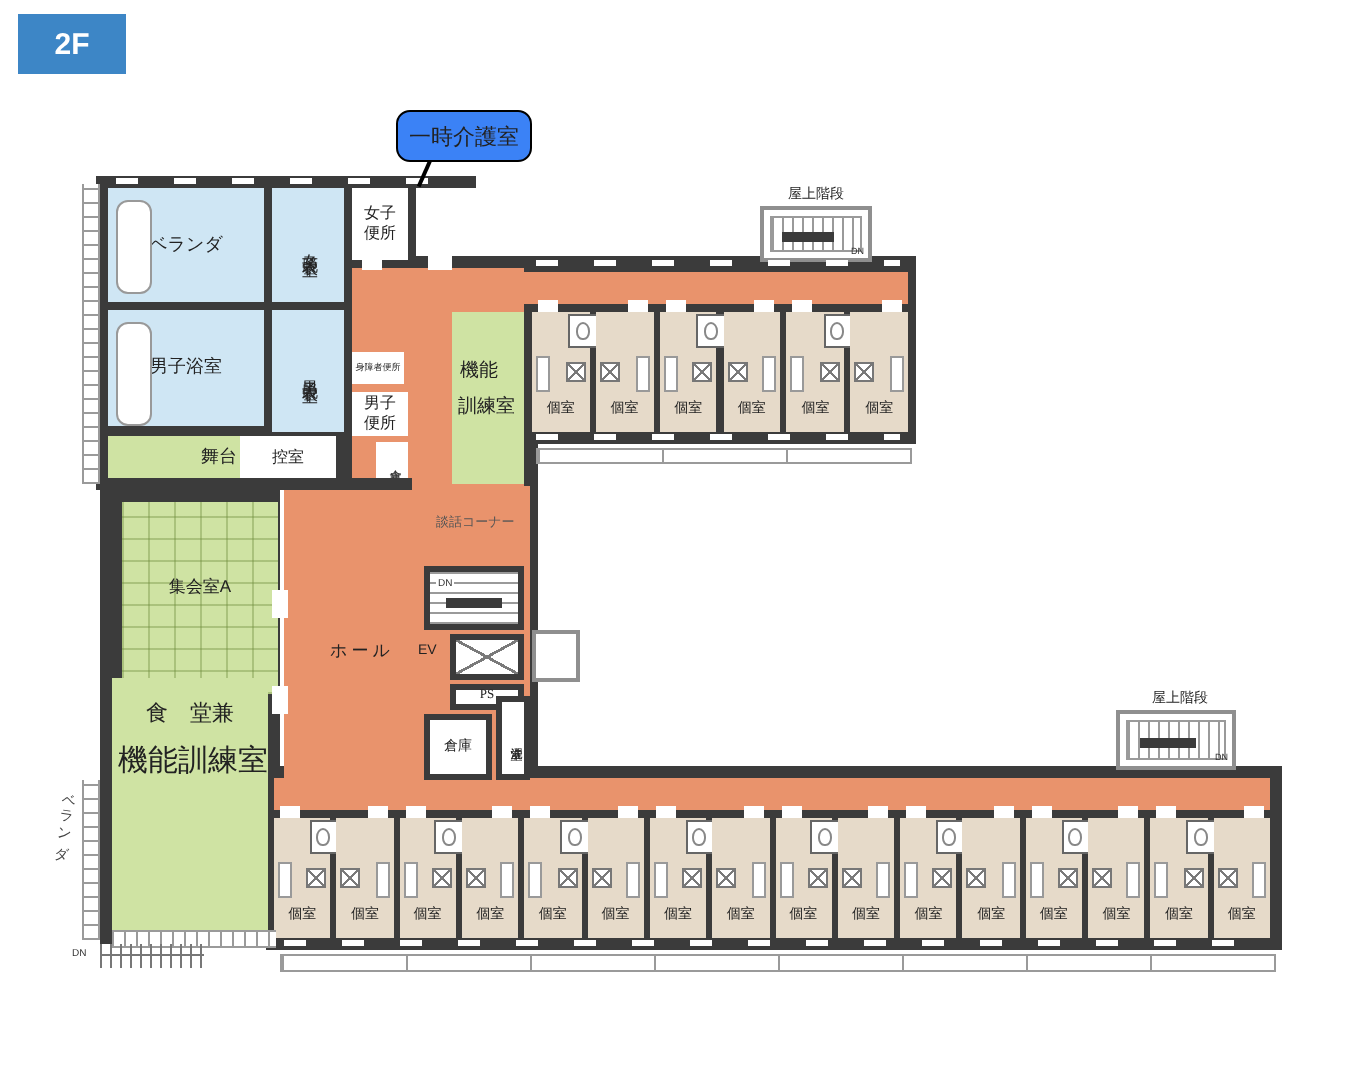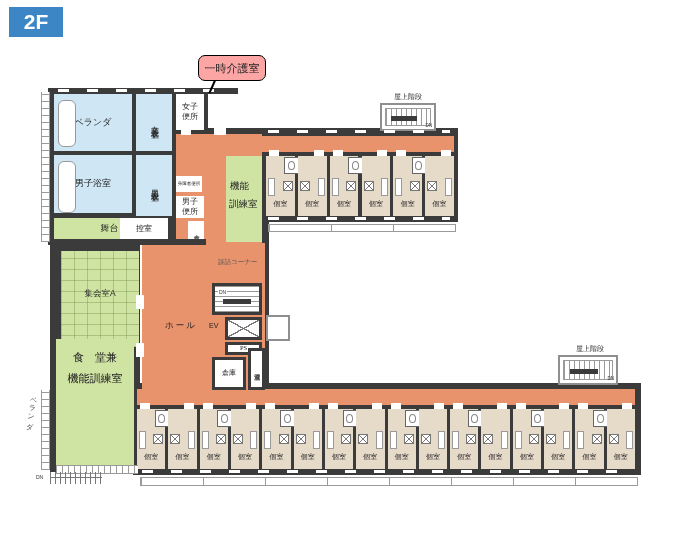--- a/index.html
+++ b/index.html
@@ -26,22 +26,22 @@
     linear-gradient(to bottom right,transparent calc(50% - 0.7px),#7a7a7a calc(50% - 0.7px) calc(50% + 0.7px),transparent calc(50% + 0.7px)),#fff;}
   .wc{width:7px;height:9px;border:1px solid #888;border-radius:50% 50% 45% 45%;background:#fff;box-sizing:border-box;}
   .tblock{position:absolute;top:1px;height:17px;width:24px;background:#fff;border:1px solid #666;box-sizing:border-box;display:flex;gap:3px;align-items:center;justify-content:center;}
   .room{position:absolute;top:0;background:#e6dac9;height:100%;}
   .room .rlabel{position:absolute;left:0;right:0;bottom:7px;text-align:center;font-size:7px;color:#222;}
   .closet{position:absolute;width:10px;height:10px;border:1px solid #777;box-sizing:border-box;}
   .bed{position:absolute;width:7px;height:18px;background:#fff;border:1px solid #999;box-sizing:border-box;}
   .door{position:absolute;height:6px;width:10px;background:#fff;top:-6px;}
   .stairbox{border:2px solid #8f8f8f;box-sizing:border-box;background:#fff;}
   .stairin{position:absolute;inset:3px;border:1px solid #9a9a9a;}
-  .badge{background:#3d86c6;color:#fff;font-weight:bold;font-size:21px;display:flex;align-items:center;justify-content:center;text-align:center;}
-  .callout{border:1.5px solid #000;border-radius:7px;background:#fca5a5;font-size:11px;display:flex;align-items:center;justify-content:center;}
+  .badge{background:#3d86c6;color:#fff;font-weight:bold;font-size:15px;display:flex;align-items:center;justify-content:center;text-align:center;}
+  .callout{border:1.5px solid #000;border-radius:7px;background:#3b82f6;font-size:11px;display:flex;align-items:center;justify-content:center;}
   .tiny{font-size:5px;color:#333;}
 </style>
 </head>
 <body>
 
 <div id="stage">
 
   <div class="abs badge" style="left:9px;top:7px;width:54px;height:30px;">2F</div>
 
   <div class="abs wall" style="left:48px;top:88px;width:190px;height:157px;"></div>
@@ -102,21 +102,21 @@
   </div>
   <div class="abs wall" style="left:136px;top:239px;width:70px;height:6px;"></div>
 
   <div class="abs green" style="left:61px;top:251px;width:78px;height:96px;background:
       repeating-linear-gradient(90deg,rgba(110,140,60,.38) 0 1px,transparent 1px 13px),
       repeating-linear-gradient(0deg,rgba(110,140,60,.38) 0 1px,transparent 1px 11px),#cfe3a3;">
     <span class="abs lbl" style="left:0;right:0;top:37px;text-align:center;font-size:8.5px;">集会室A</span>
   </div>
   <div class="abs green" style="left:56px;top:339px;width:78px;height:127px;">
     <span class="abs lbl" style="left:0;right:0;top:12px;text-align:center;font-size:11px;">食　堂兼</span>
-    <span class="abs lbl" style="left:0;right:0;top:33px;text-align:center;font-size:11px;">機能訓練室</span>
+    <span class="abs lbl" style="left:0;right:0;top:33px;text-align:right;font-size:15px;">機能訓練室</span>
   </div>
   <div class="abs white" style="left:136px;top:343px;width:8px;height:14px;"></div>
   <div class="abs white" style="left:136px;top:295px;width:8px;height:14px;"></div>
 
   <div class="abs lbl" style="left:218px;top:258px;font-size:6.5px;color:#555;">談話コーナー</div>
   <div class="abs lbl cen" style="left:158px;top:320px;width:46px;font-size:8.5px;letter-spacing:2px;">ホール</div>
 
   <div class="abs roomwall treadsV" style="left:212px;top:283px;width:50px;height:32px;">
     <span class="abs tiny" style="left:3px;top:3px;background:#fff;padding:0 1px;">DN</span>
     <div class="abs wall" style="left:8px;top:13px;width:28px;height:5px;"></div>

